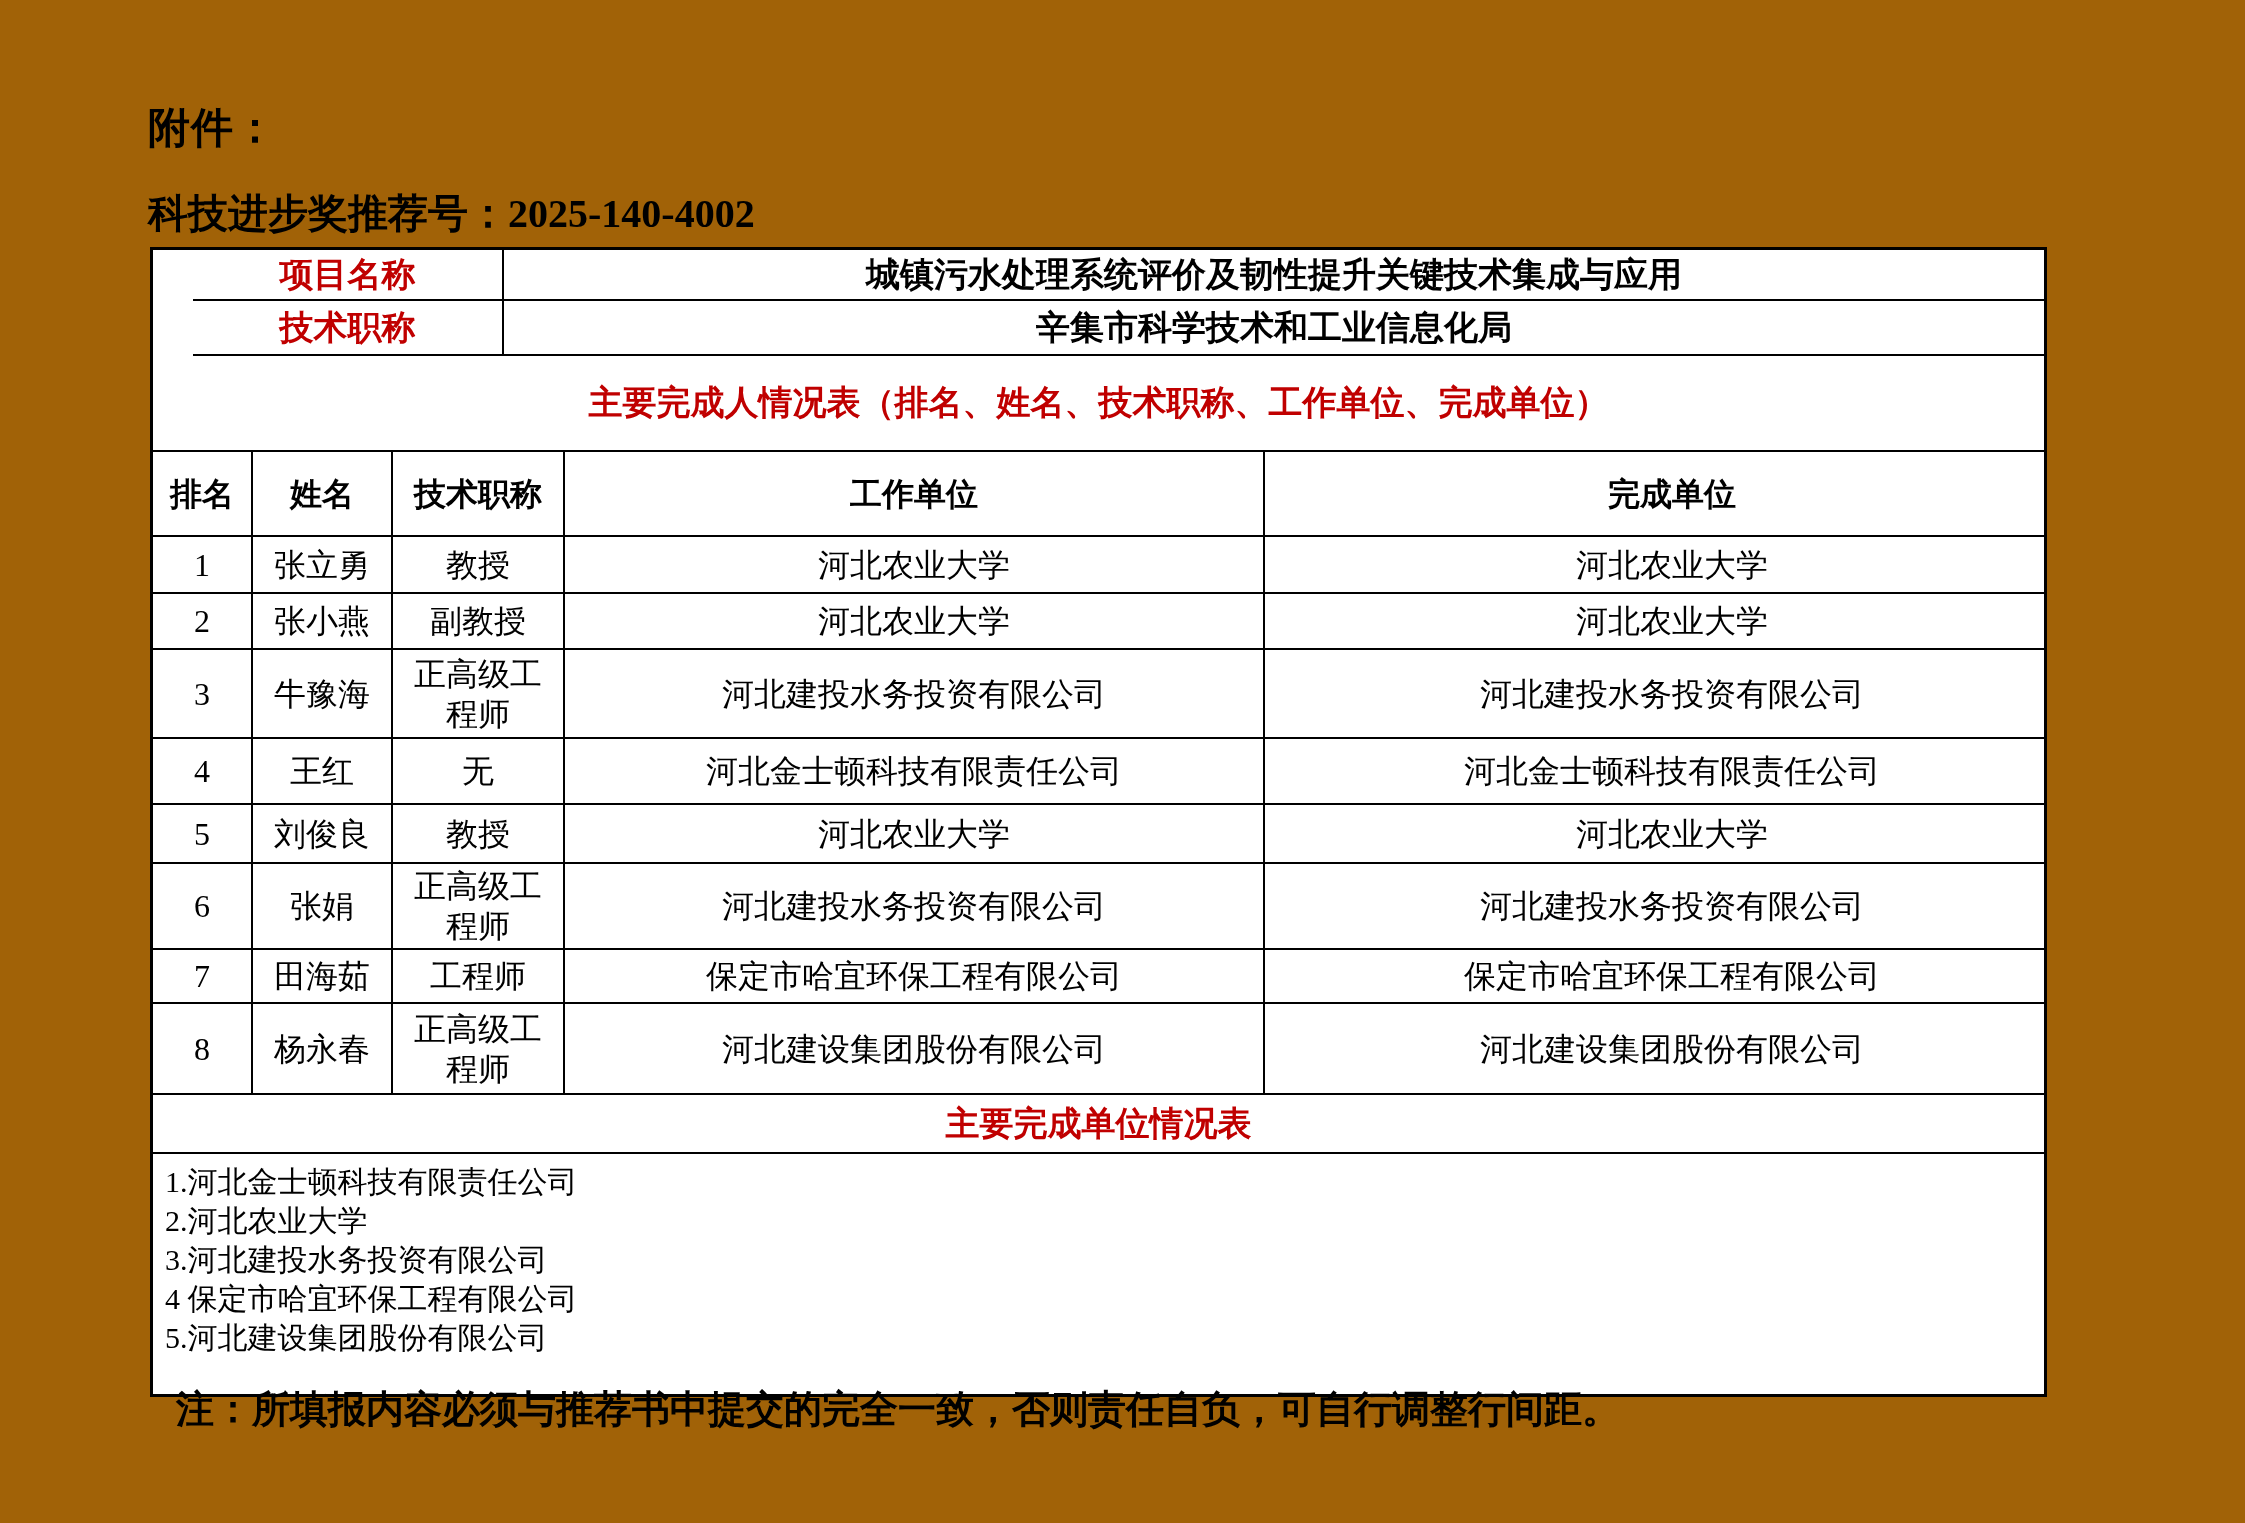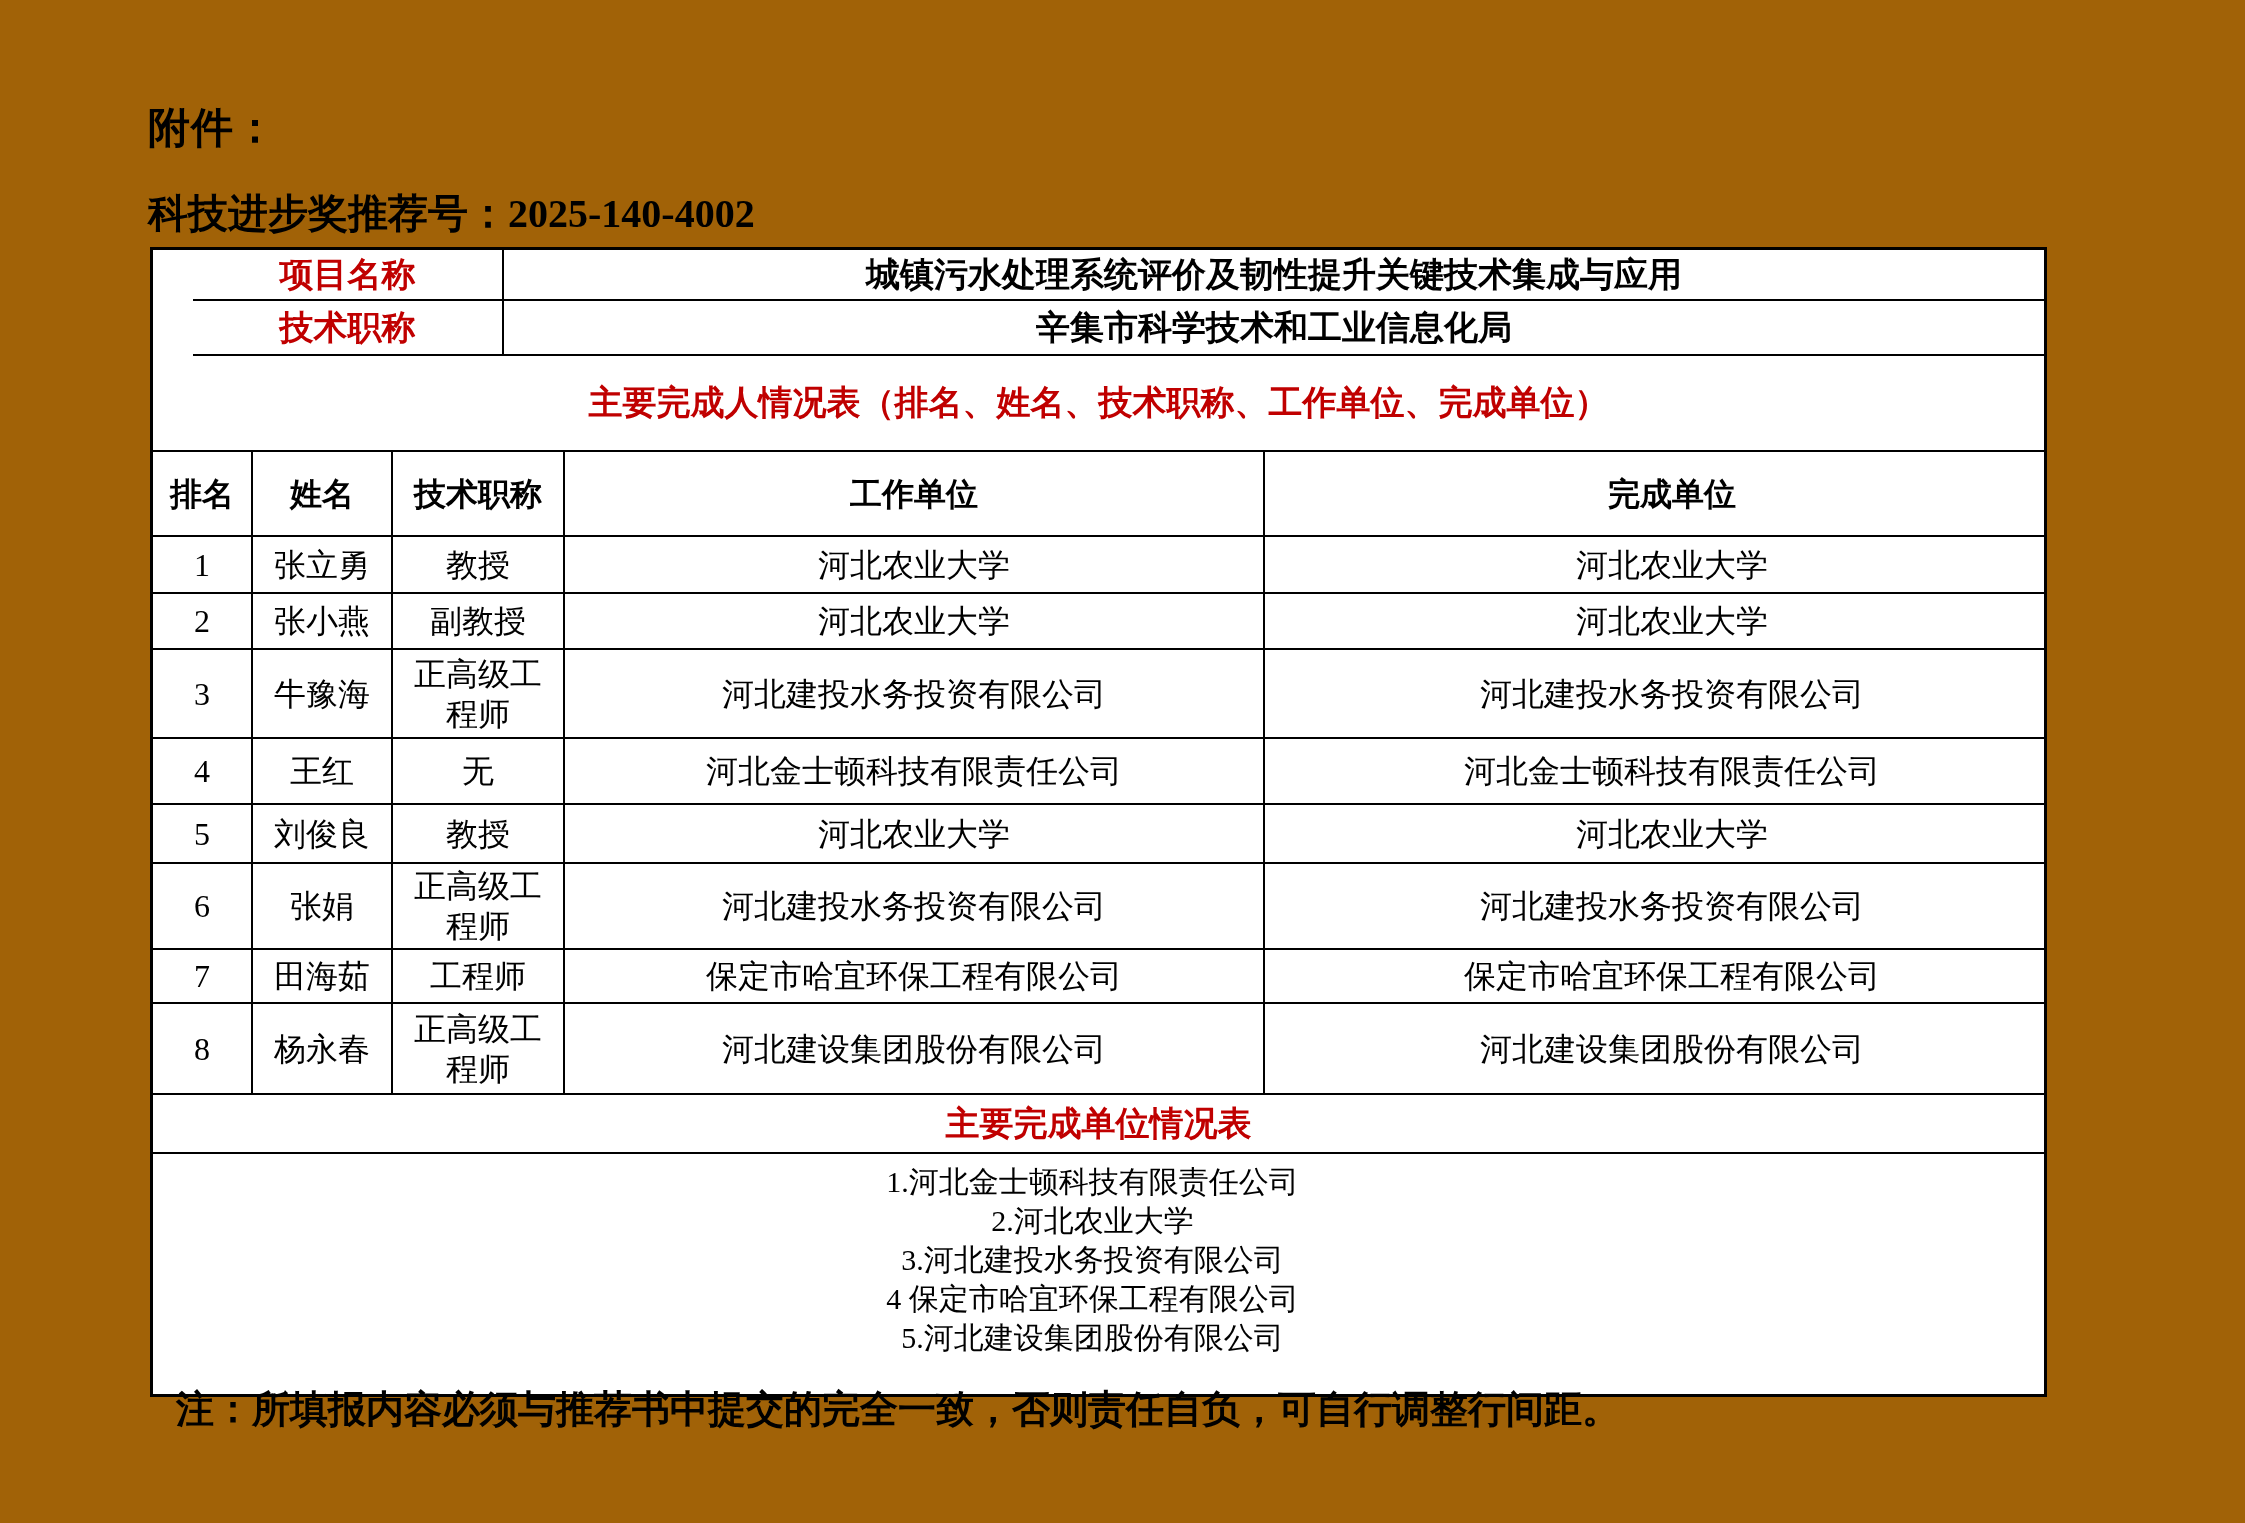--- a/index.html
+++ b/index.html
@@ -74,21 +74,20 @@
     box-sizing:border-box;
     overflow:hidden;
   }
   .pg-cell.last { border-right:none;padding-left:43px; }
   .pg-cell.head { font-weight:bold; }
 
   .units-cell {
     padding:8px 24px 8px 12px;
     box-sizing:border-box;
     height:240px;
-    text-align:center;
   }
   .unit-line {
     font-size:30px; line-height:39px;
     white-space:nowrap;
   }
 
   .note {
     position:absolute; left:148px; top:1384px;
     font-size:38px; font-weight:bold;margin-left:28px;
   }

